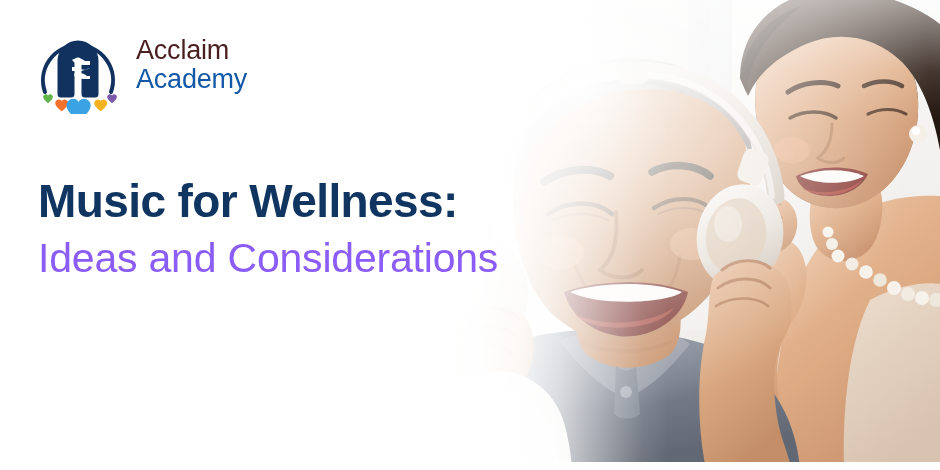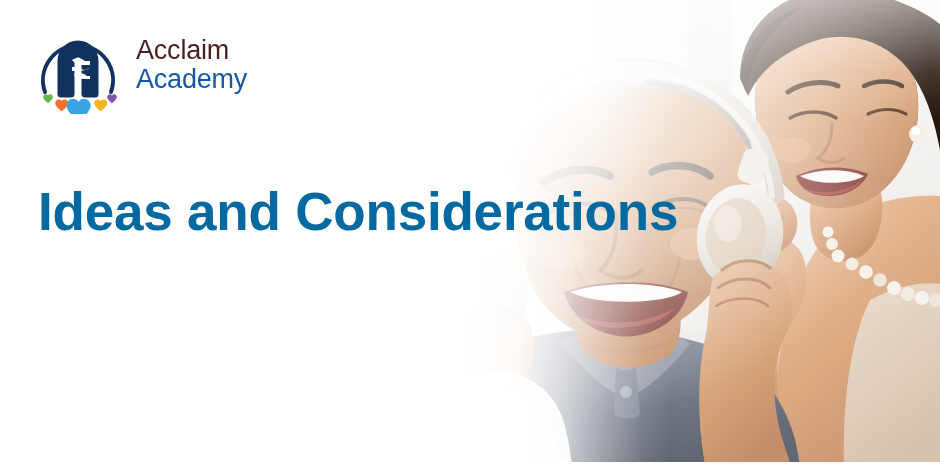--- a/index.html
+++ b/index.html
@@ -110,23 +110,23 @@
   }
   .headline-line--bold {
     font-size: 46px;
     font-weight: 700;
     color: #103560;
     letter-spacing: -0.6px;
     line-height: 1.0;
     margin-bottom: 8px;
   }
   .headline-line--regular {
-    font-size: 53px;
-    font-weight: 700;
-    color: #0369a1;
+    font-size: 41px;
+    font-weight: 400;
+    color: #8b5cf6;
     letter-spacing: -0.2px;
     line-height: 1.28;
   }
 </style>
 </head>
 <body>
 
 <div class="banner">
 
   <div class="photo-layer">
@@ -356,16 +356,17 @@
       </svg>
     </div>
 
     <div class="logo-wordmark">
       <span class="wm-acclaim">Acclaim</span>
       <span class="wm-academy">Academy</span>
     </div>
   </div>
 
   <div class="headline">
+    <span class="headline-line headline-line--bold">Music for Wellness:</span>
     <span class="headline-line headline-line--regular">Ideas and Considerations</span>
   </div>
 
 </div>
 
 </body></html>

